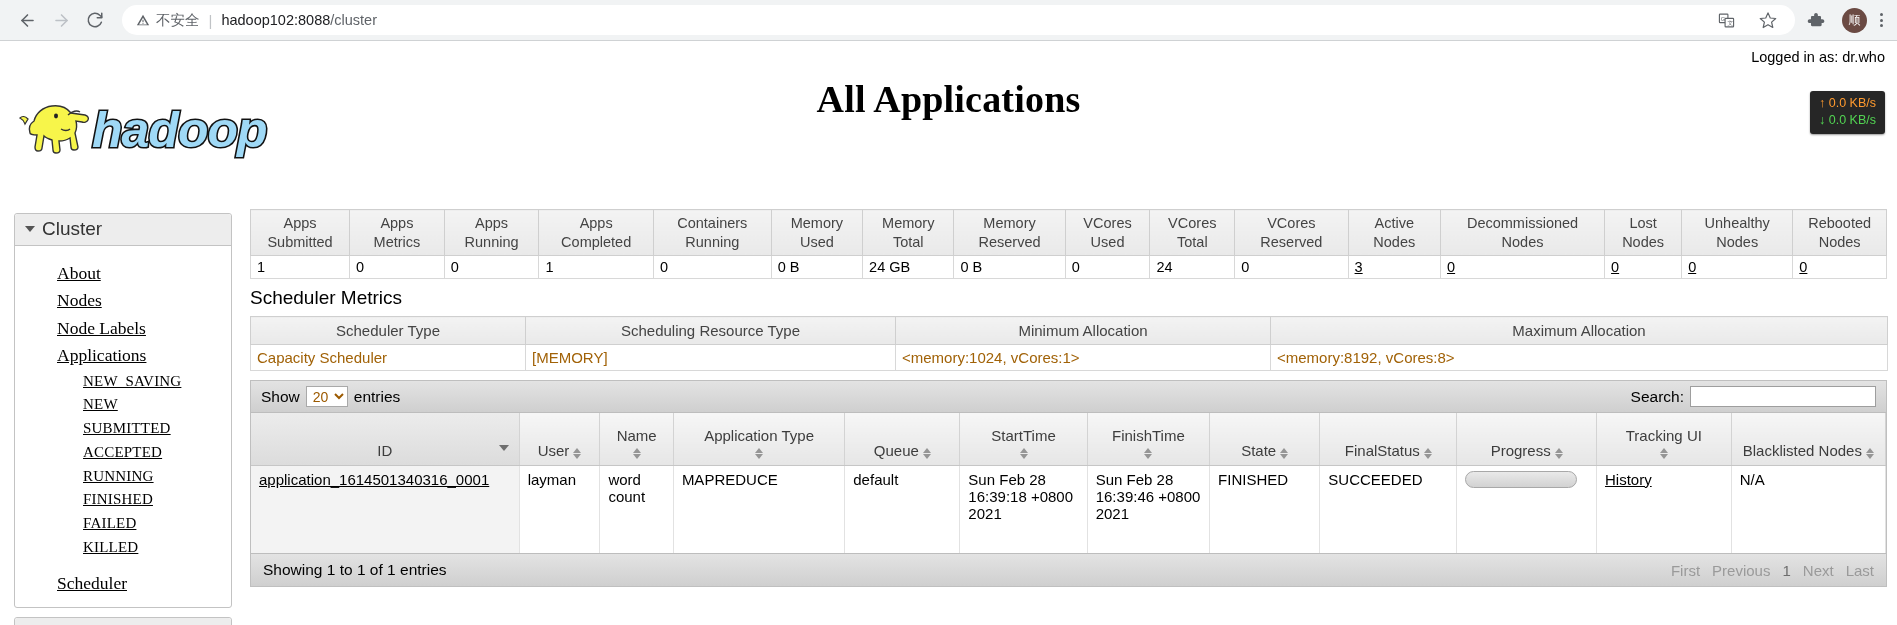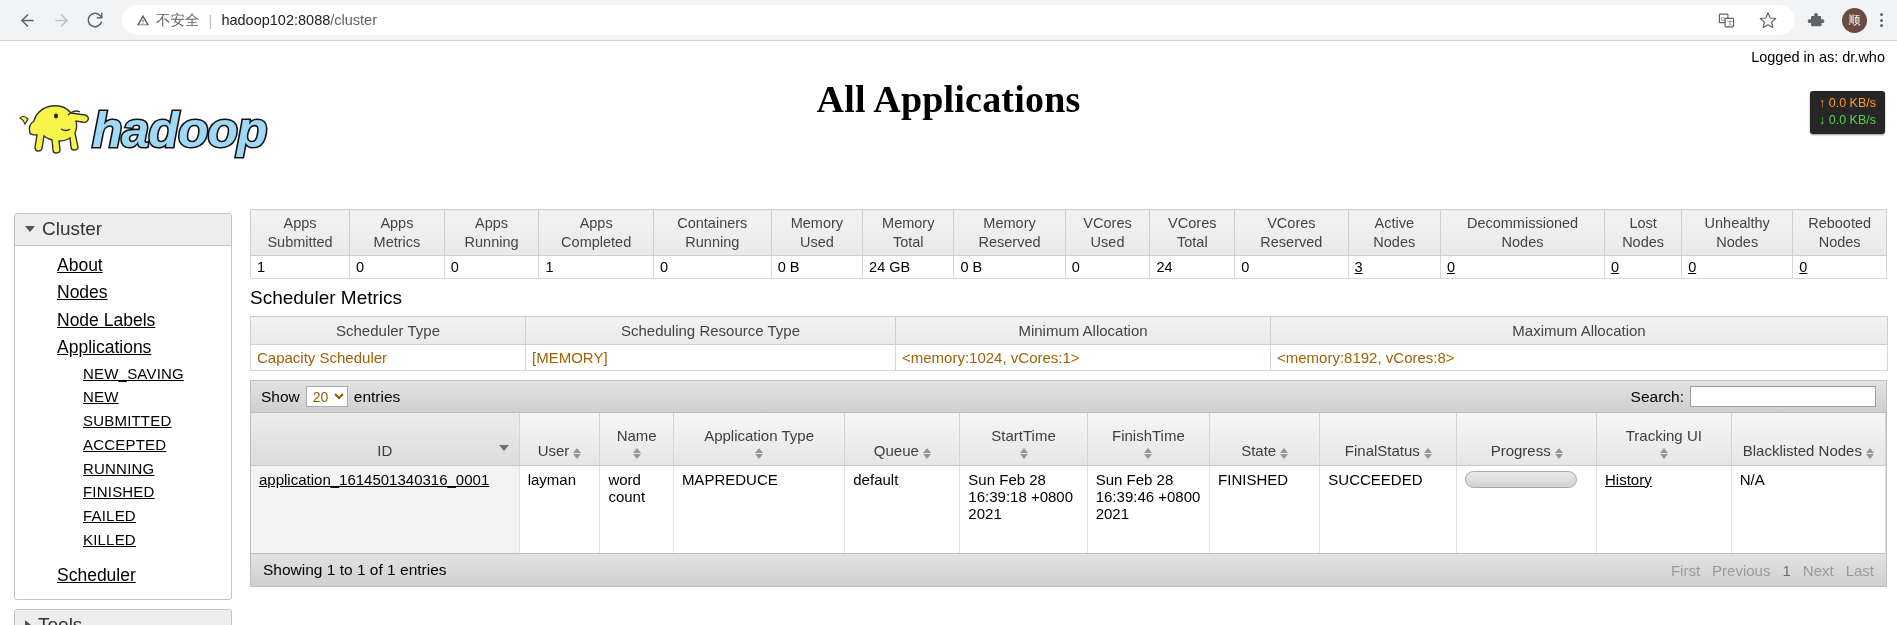--- a/index.html
+++ b/index.html
@@ -110,21 +110,21 @@
     border-bottom: 1px solid #c3c3c3;
     padding: 4px 8px 5px 10px;
     font-size: 19px;
     color: #333;
     display: flex; align-items: center; gap: 7px;
     border-radius: 3px 3px 0 0;
   }
   .nav-head.collapsed { border-bottom: none; border-radius: 3px; }
   .caret-down { width: 0; height: 0; border-left: 5px solid transparent; border-right: 5px solid transparent; border-top: 6px solid #555; }
   .caret-right { width: 0; height: 0; border-top: 5px solid transparent; border-bottom: 5px solid transparent; border-left: 6px solid #555; }
-  .nav-body { padding: 6px 0 10px 0; }
+  .nav-body { padding: 14px 0 10px 0; font-family: Liberation Serif, serif; }
   .nav-link {
     display: block;
     font-size: 17.5px;
     color: #000;
     text-decoration: underline;
     padding: 1px 0 1px 42px;
     line-height: 1.45;
     white-space: nowrap;
   }
   .nav-link.sub { font-size: 15px; padding-left: 68px; letter-spacing: .2px; }

